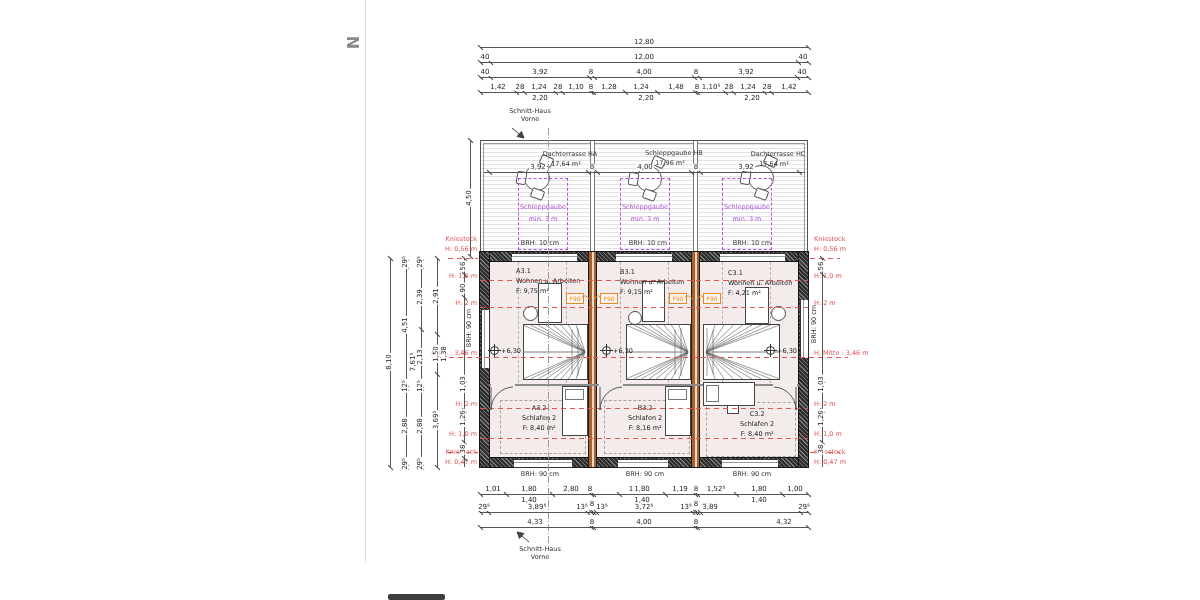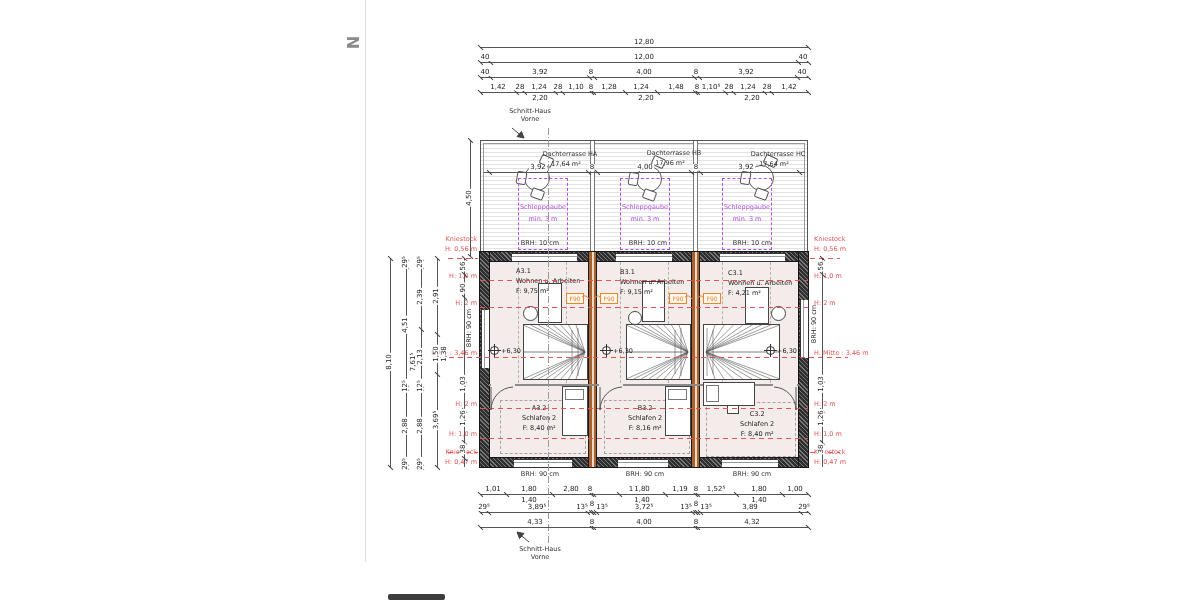--- a/index.html
+++ b/index.html
@@ -85,21 +85,21 @@
   <div class="tchair" style="left:652px;top:157px;transform:rotate(25deg);"></div>
   <div class="tchair" style="left:627px;top:174px;transform:rotate(100deg);"></div>
   <div class="tchair" style="left:643px;top:190px;transform:rotate(200deg);"></div>
   <div class="tbl" style="left:748px;top:165px;width:24px;height:24px;"></div>
   <div class="tchair" style="left:764px;top:156px;transform:rotate(25deg);"></div>
   <div class="tchair" style="left:739px;top:173px;transform:rotate(100deg);"></div>
   <div class="tchair" style="left:755px;top:189px;transform:rotate(200deg);"></div>
 
   <div class="small-t" style="left:570px;top:151px;">Dachterrasse HA</div>
   <div class="small-t" style="left:566px;top:161px;">17,64 m²</div>
-  <div class="small-t" style="left:674px;top:150px;">Dachterrasse HB</div>
+  <div class="small-t" style="left:674px;top:150px;">Schleppgaube HB</div>
   <div class="small-t" style="left:670px;top:160px;">17,96 m²</div>
   <div class="small-t" style="left:778px;top:151px;">Dachterrasse HC</div>
   <div class="small-t" style="left:774px;top:161px;">17,64 m²</div>
 
   <div class="purple-rect" style="left:518px;top:178px;width:48px;height:70px;">
     <span>Schleppgaube</span>
     <span>min. 3 m</span>
   </div>
   <div class="purple-rect" style="left:620px;top:178px;width:48px;height:70px;">
     <span>Schleppgaube</span>
@@ -481,34 +481,34 @@
       <div class="tick" style="left: 807.5px; top: 508.5px;"></div>
       <div class="dim-t" style="left: 484px; top: 511px;">29⁵</div>
       <div class="dim-t" style="left: 537px; top: 511px;">3,89⁵</div>
       <div class="dim-t" style="left: 582px; top: 511px;">13⁵</div>
       <div class="dim-t" style="left: 592px; top: 508px;">8</div>
       <div class="dim-t" style="left: 602px; top: 511px;">13⁵</div>
       <div class="dim-t" style="left: 644px; top: 511px;">3,72⁵</div>
       <div class="dim-t" style="left: 686px; top: 511px;">13⁵</div>
       <div class="dim-t" style="left: 696px; top: 508px;">8</div>
       <div class="dim-t" style="left: 706px; top: 511px;">13⁵</div>
-      <div class="dim-t" style="left: 750px; top: 511px;">3,89</div>
+      <div class="dim-t" style="left: 710px; top: 511px;">3,89</div>
       <div class="dim-t" style="left: 804px; top: 511px;">29⁵</div>
       <div class="dim-line" style="left: 480px; top: 527px; width: 328px;"></div>
       <div class="tick" style="left: 479.5px; top: 523.5px;"></div>
       <div class="tick" style="left: 590.5px; top: 523.5px;"></div>
       <div class="tick" style="left: 592.5px; top: 523.5px;"></div>
       <div class="tick" style="left: 694.5px; top: 523.5px;"></div>
       <div class="tick" style="left: 696.5px; top: 523.5px;"></div>
       <div class="tick" style="left: 807.5px; top: 523.5px;"></div>
       <div class="dim-t" style="left: 535px; top: 526px;">4,33</div>
       <div class="dim-t" style="left: 592px; top: 526px;">8</div>
       <div class="dim-t" style="left: 644px; top: 526px;">4,00</div>
       <div class="dim-t" style="left: 696px; top: 526px;">8</div>
-      <div class="dim-t" style="left: 752px; top: 526px;">4,32</div>
+      <div class="dim-t" style="left: 784px; top: 526px;">4,32</div>
       <div class="dim-vline" style="left: 390px; top: 258px; height: 209px;"></div>
       <div class="tick" style="left: 389.5px; top: 254.5px;"></div>
       <div class="tick" style="left: 389.5px; top: 463.5px;"></div>
       <div class="dim-tv" style="left: 389px; top: 362px;">8,10</div>
       <div class="dim-vline" style="left: 406px; top: 258px; height: 209px;"></div>
       <div class="tick" style="left: 405.5px; top: 254.5px;"></div>
       <div class="tick" style="left: 405.5px; top: 262.5px;"></div>
       <div class="tick" style="left: 405.5px; top: 380.5px;"></div>
       <div class="tick" style="left: 405.5px; top: 384.5px;"></div>
       <div class="tick" style="left: 405.5px; top: 459.5px;"></div>

